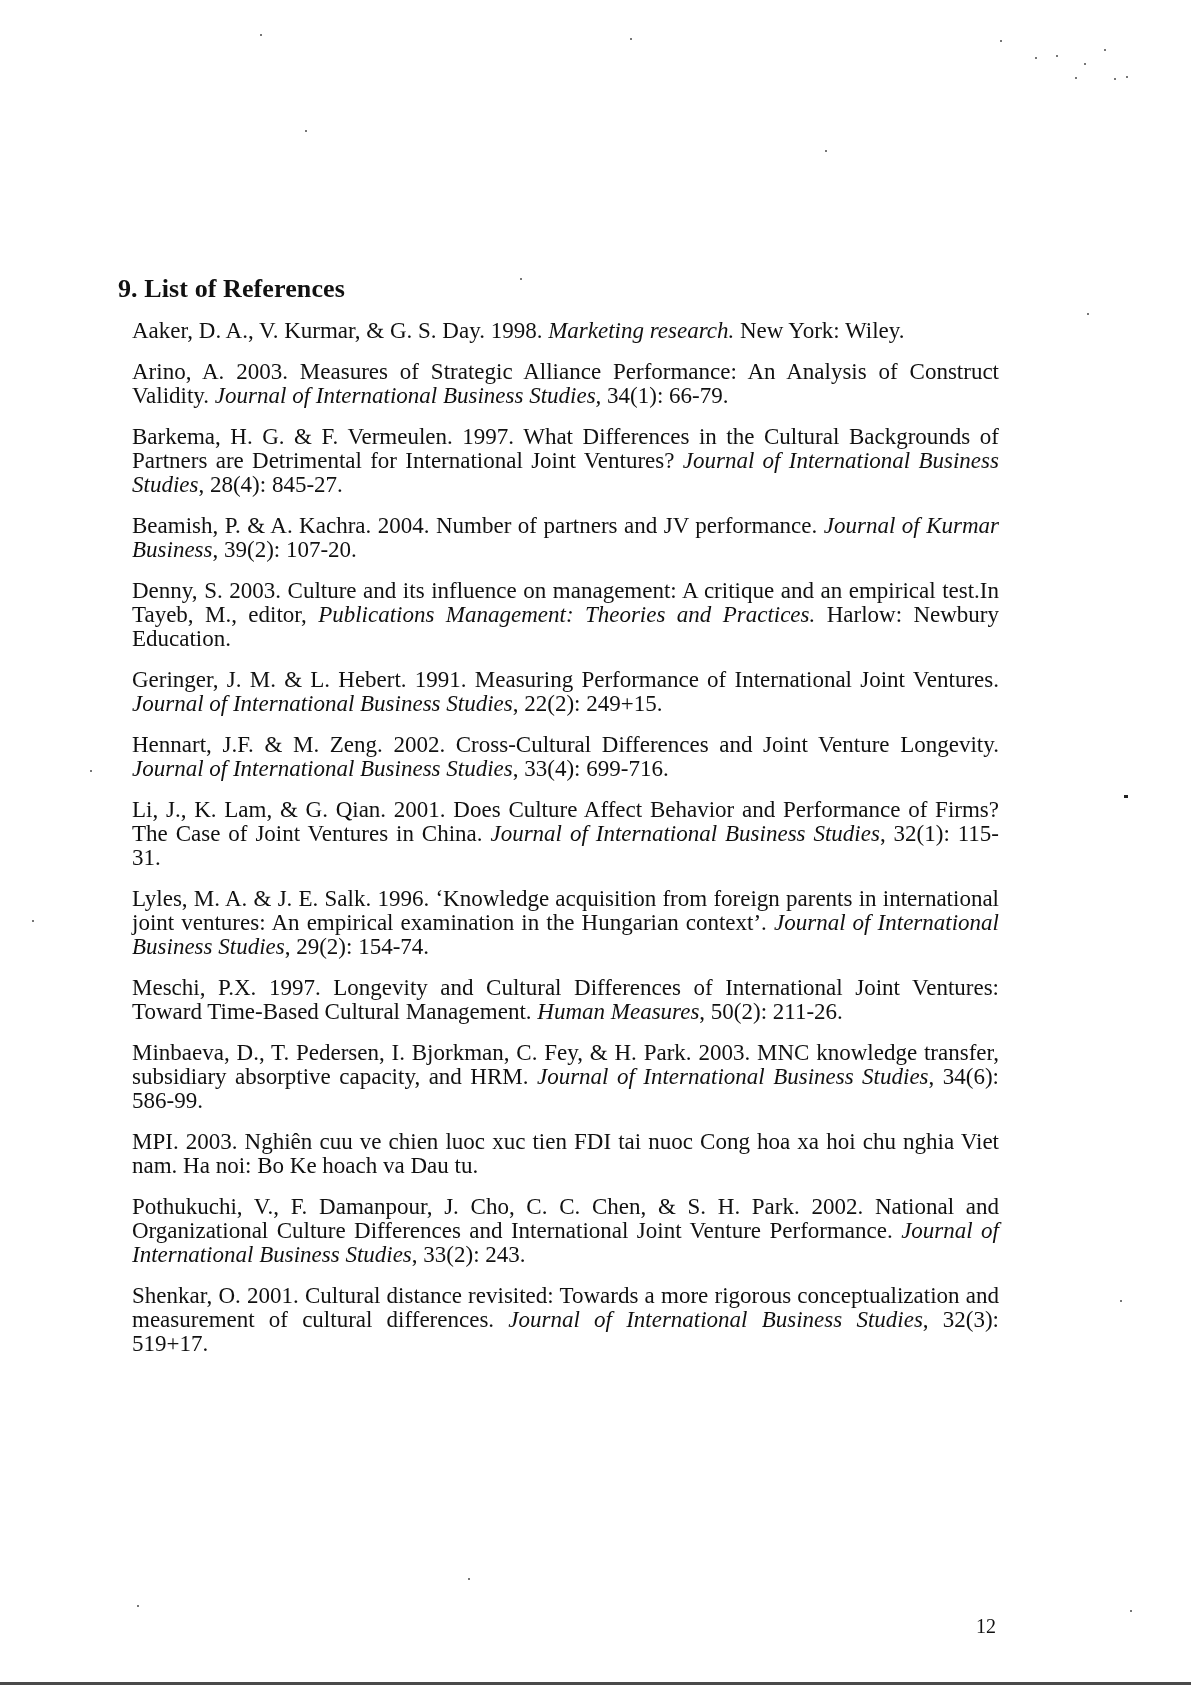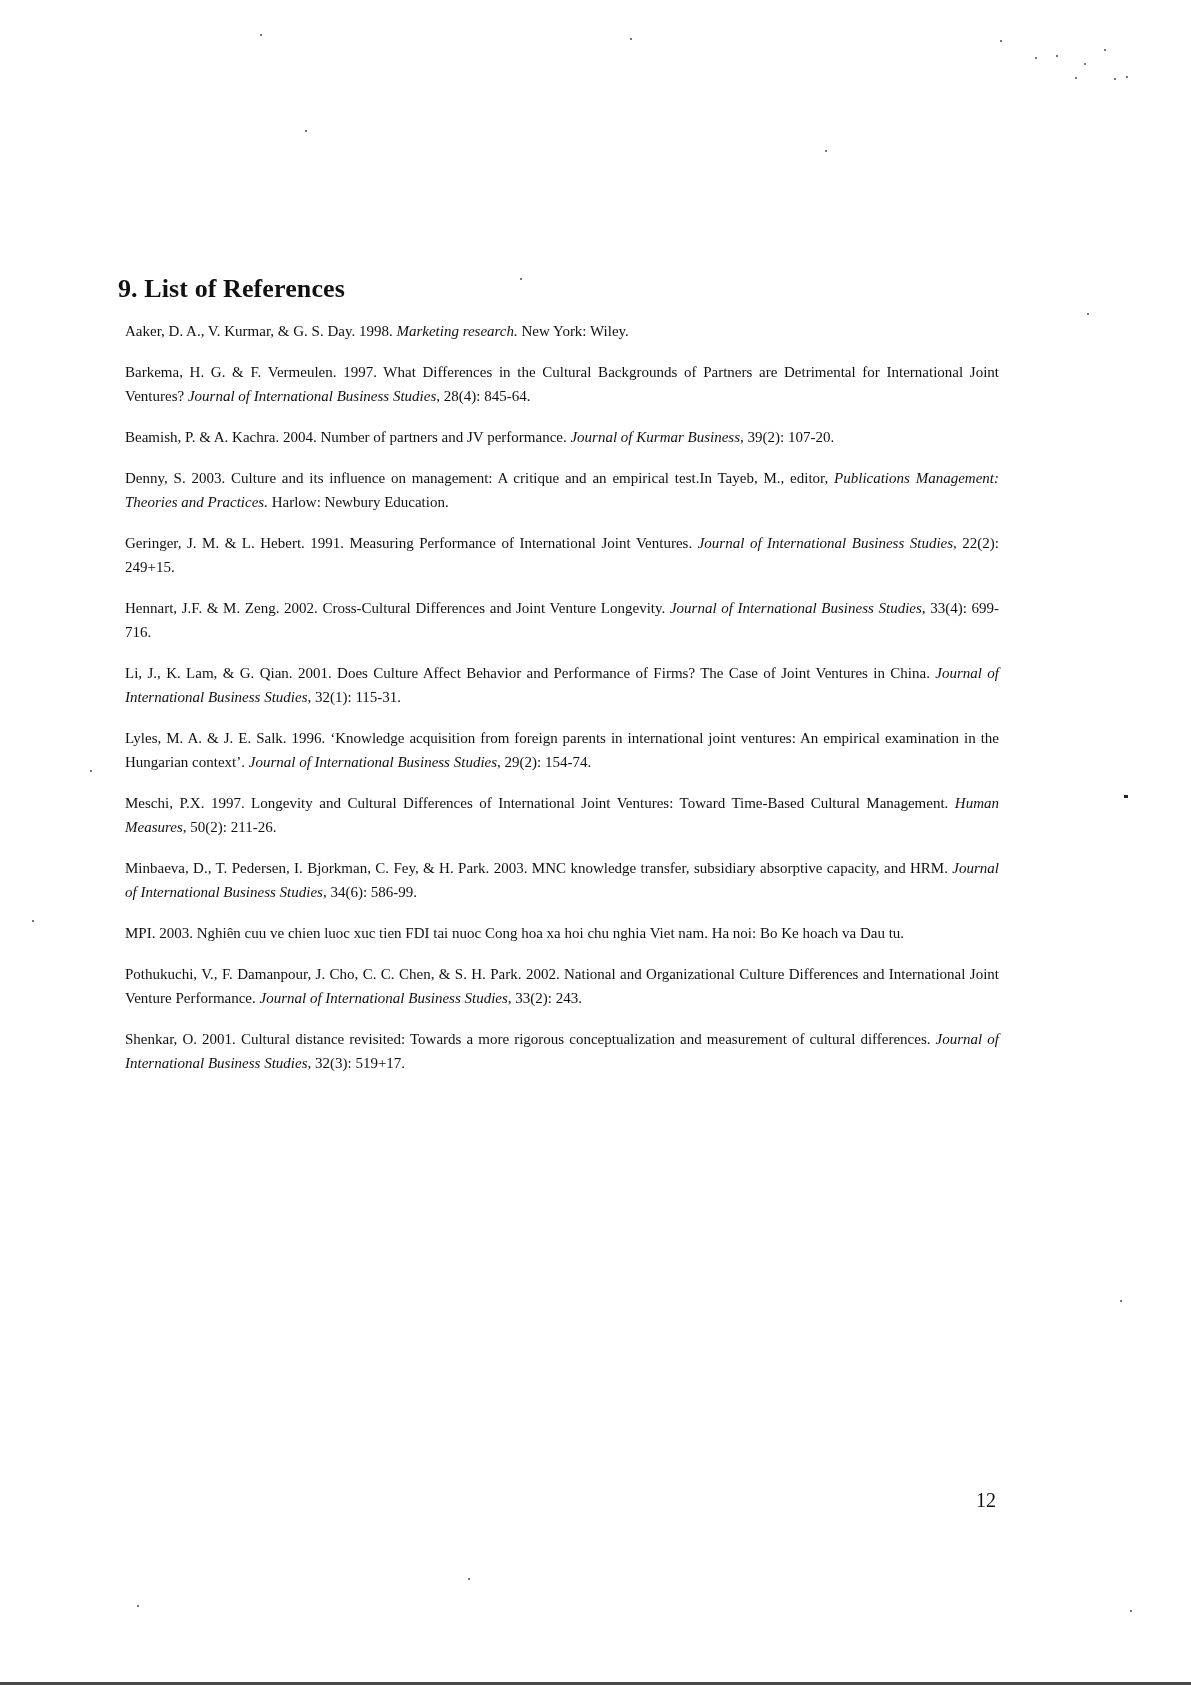--- a/index.html
+++ b/index.html
@@ -35,31 +35,31 @@
       line-height: 32px;
       margin: 0 0 14px 0;
       letter-spacing: 0.1px;
     }
     .ref-list {
       list-style: none;
       margin: 0;
       padding: 0;
     }
     .ref {
-      font-size: 15px;
+      font-size: 23px;
       line-height: 24px;
       text-align: justify;
-      margin: 0 0 17px 7px;
+      margin: 0 0 17px 14px;
     }
     .ref .pre, .ref .post { font-style: normal; }
     .ref .title-ital { font-style: italic; }
     .page-number {
       position: absolute;
       left: 976px;
-      top: 1488px;
+      top: 1614px;
       font-size: 20px;
       line-height: 24px;
     }
     .bottom-rule {
       position: absolute;
       left: 0;
       top: 1682px;
       width: 1191px;
       height: 3px;
       background: #4a4a4a;
@@ -96,21 +96,22 @@
   <div class="speck" style="left:1120px;top:1300px;"></div>
   <div class="speck" style="left:1130px;top:1610px;"></div>
   <div class="speck" style="left:468px;top:1578px;"></div>
   <div class="speck" style="left:137px;top:1605px;"></div>
 
   <div class="content">
     <h2 class="heading">9. List of References</h2>
 
     <ul class="ref-list">
       <li class="ref"><span class="pre">Aaker, D. A., V. Kurmar, &amp; G. S. Day. 1998. </span><span class="title-ital">Marketing research.</span><span class="post"> New York: Wiley.</span></li>
-      <li class="ref"><span class="pre">Barkema, H. G. &amp; F. Vermeulen. 1997. What Differences in the Cultural Backgrounds of Partners are Detrimental for International Joint Ventures? </span><span class="title-ital">Journal of International Business Studies</span><span class="post">, 28(4): 845-64.</span></li>
+      <li class="ref"><span class="pre">Arino, A. 2003. Measures of Strategic Alliance Performance: An Analysis of Construct Validity. </span><span class="title-ital">Journal of International Business Studies,</span><span class="post"> 34(1): 66-79.</span></li>
+      <li class="ref"><span class="pre">Barkema, H. G. &amp; F. Vermeulen. 1997. What Differences in the Cultural Backgrounds of Partners are Detrimental for International Joint Ventures? </span><span class="title-ital">Journal of International Business Studies</span><span class="post">, 28(4): 845-27.</span></li>
       <li class="ref"><span class="pre">Beamish, P. &amp; A. Kachra. 2004. Number of partners and JV performance. </span><span class="title-ital">Journal of Kurmar Business</span><span class="post">, 39(2): 107-20.</span></li>
       <li class="ref"><span class="pre">Denny, S. 2003. Culture and its influence on management: A critique and an empirical test.In Tayeb, M., editor, </span><span class="title-ital">Publications Management: Theories and Practices.</span><span class="post"> Harlow: Newbury Education.</span></li>
       <li class="ref"><span class="pre">Geringer, J. M. &amp; L. Hebert. 1991. Measuring Performance of International Joint Ventures. </span><span class="title-ital">Journal of International Business Studies</span><span class="post">, 22(2): 249+15.</span></li>
       <li class="ref"><span class="pre">Hennart, J.F. &amp; M. Zeng. 2002. Cross-Cultural Differences and Joint Venture Longevity. </span><span class="title-ital">Journal of International Business Studies</span><span class="post">, 33(4): 699-716.</span></li>
       <li class="ref"><span class="pre">Li, J., K. Lam, &amp; G. Qian. 2001. Does Culture Affect Behavior and Performance of Firms? The Case of Joint Ventures in China. </span><span class="title-ital">Journal of International Business Studies</span><span class="post">, 32(1): 115-31.</span></li>
       <li class="ref"><span class="pre">Lyles, M. A. &amp; J. E. Salk. 1996. ‘Knowledge acquisition from foreign parents in international joint ventures: An empirical examination in the Hungarian context’. </span><span class="title-ital">Journal of International Business Studies</span><span class="post">, 29(2): 154-74.</span></li>
       <li class="ref"><span class="pre">Meschi, P.X. 1997. Longevity and Cultural Differences of International Joint Ventures: Toward Time-Based Cultural Management. </span><span class="title-ital">Human Measures</span><span class="post">, 50(2): 211-26.</span></li>
       <li class="ref"><span class="pre">Minbaeva, D., T. Pedersen, I. Bjorkman, C. Fey, &amp; H. Park. 2003. MNC knowledge transfer, subsidiary absorptive capacity, and HRM. </span><span class="title-ital">Journal of International Business Studies</span><span class="post">, 34(6): 586-99.</span></li>
       <li class="ref"><span class="pre">MPI. 2003. Nghiên cuu ve chien luoc xuc tien FDI tai nuoc Cong hoa xa hoi chu nghia Viet nam. Ha noi: Bo Ke hoach va Dau tu.</span><span class="title-ital"></span><span class="post"></span></li>
       <li class="ref"><span class="pre">Pothukuchi, V., F. Damanpour, J. Cho, C. C. Chen, &amp; S. H. Park. 2002. National and Organizational Culture Differences and International Joint Venture Performance. </span><span class="title-ital">Journal of International Business Studies</span><span class="post">, 33(2): 243.</span></li>

